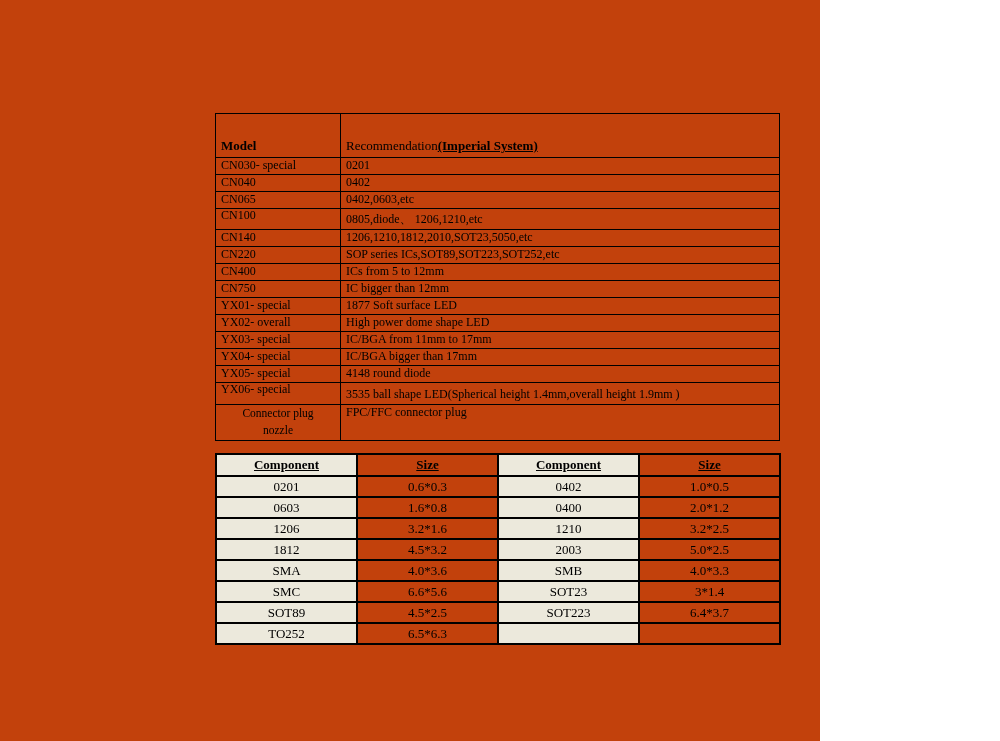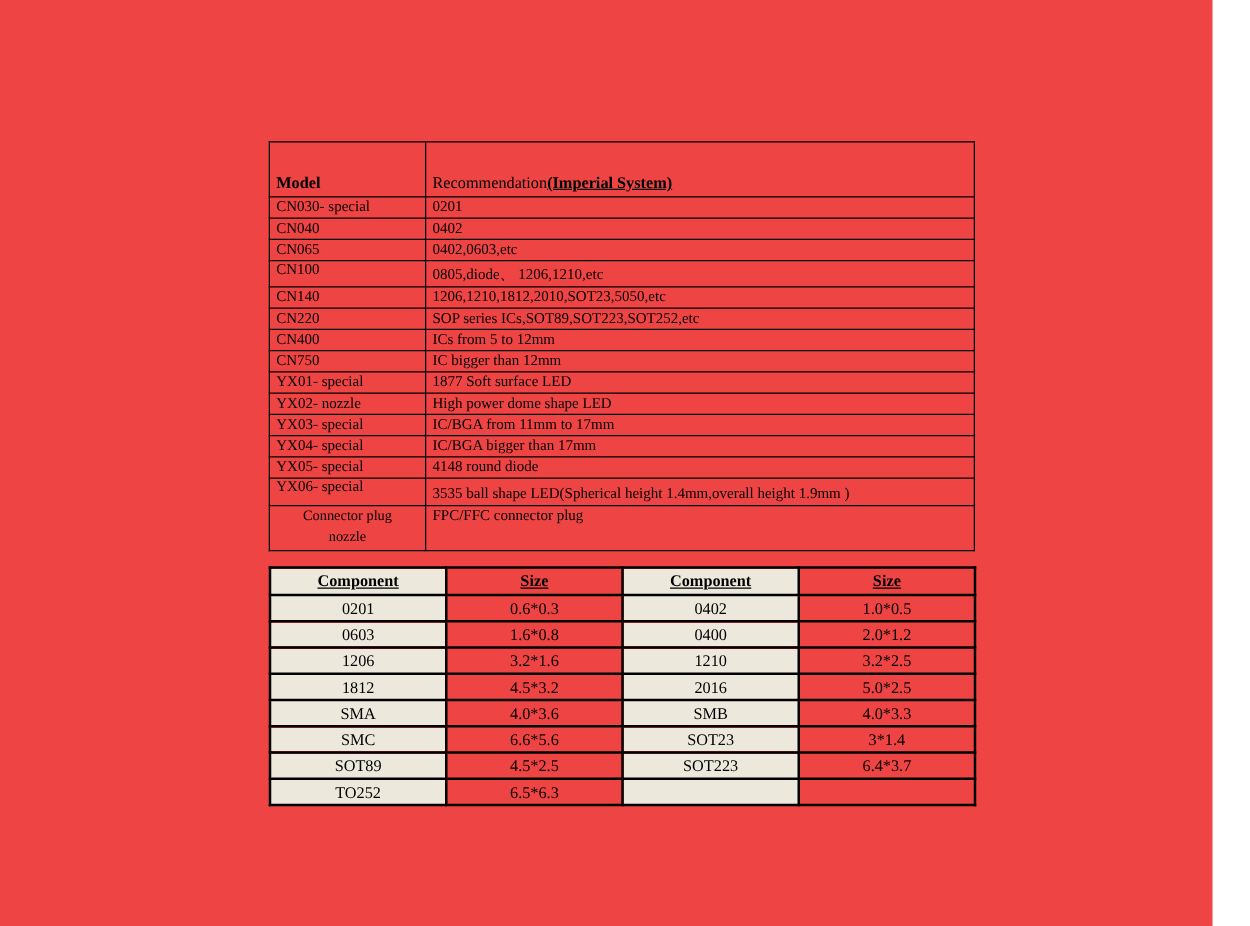--- a/index.html
+++ b/index.html
@@ -4,23 +4,23 @@
 <style>
   html, body {
     margin: 0;
     padding: 0;
     background: #ffffff;
     font-family: "Liberation Serif", "DejaVu Serif", serif;
     color: #000000;
   }
   .canvas {
     position: relative;
-    width: 970px;
+    width: 820px;
     height: 741px;
-    background: #ef4444;
+    background: #c2410c;
     overflow: hidden;
   }
 
   
   #model-table {
     position: absolute;
     left: 215px;
     top: 113px;
     width: 564px;
     border-collapse: collapse;
@@ -137,21 +137,21 @@
       </tr>
       <tr class="r">
         <td>CN750</td>
         <td>IC bigger than 12mm</td>
       </tr>
       <tr class="r">
         <td>YX01- special</td>
         <td>1877 Soft surface LED</td>
       </tr>
       <tr class="r">
-        <td>YX02- nozzle</td>
+        <td>YX02- overall</td>
         <td>High power dome shape LED</td>
       </tr>
       <tr class="r">
         <td>YX03- special</td>
         <td>IC/BGA from 11mm to 17mm</td>
       </tr>
       <tr class="r">
         <td>YX04- special</td>
         <td>IC/BGA bigger than 17mm</td>
       </tr>
@@ -200,21 +200,21 @@
       </tr>
       <tr>
         <td class="beige">1206</td>
         <td>3.2*1.6</td>
         <td class="beige">1210</td>
         <td>3.2*2.5</td>
       </tr>
       <tr>
         <td class="beige">1812</td>
         <td>4.5*3.2</td>
-        <td class="beige">2016</td>
+        <td class="beige">2003</td>
         <td>5.0*2.5</td>
       </tr>
       <tr>
         <td class="beige">SMA</td>
         <td>4.0*3.6</td>
         <td class="beige">SMB</td>
         <td>4.0*3.3</td>
       </tr>
       <tr>
         <td class="beige">SMC</td>

